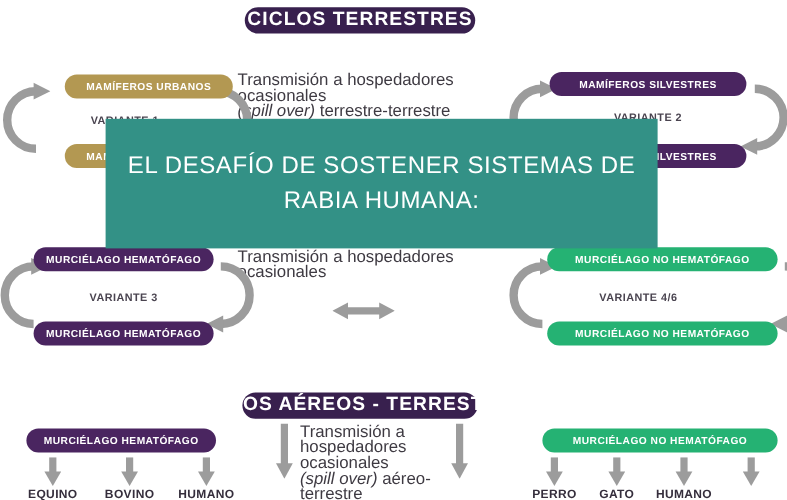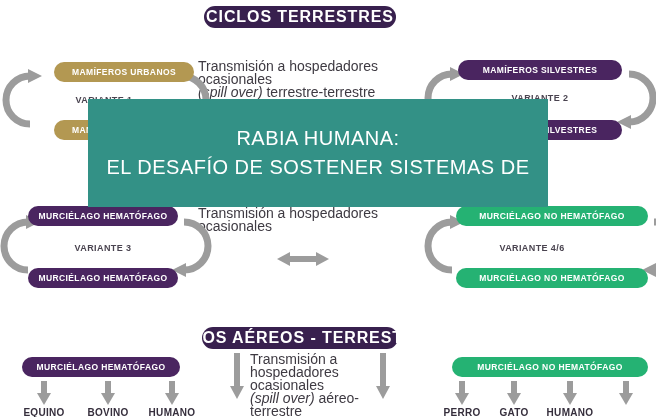--- a/index.html
+++ b/index.html
@@ -197,17 +197,17 @@
       <line x1="8" y1="0" x2="8" y2="13" stroke="#9c9c9c" stroke-width="6"></line>
       <path d="M1 12 L15 12 L8 24 Z" fill="#9c9c9c"></path>
     </svg>
   </div>
   <div class="host-label" style="left:432px;top:407px;">PERRO</div>
   <div class="host-label" style="left:484px;top:407px;">GATO</div>
   <div class="host-label" style="left:540px;top:407px;">HUMANO</div>
   <div class="host-label" style="left:596px;top:407px;margin-top:36px;">ZORRO</div>
 
   <div class="overlay">
+    <div>EL DESAFÍO DE SOSTENER SISTEMAS DE</div>
     <div>RABIA HUMANA:</div>
-    <div>EL DESAFÍO DE SOSTENER SISTEMAS DE</div>
   </div>
 
 </div>
 
 </body></html>

